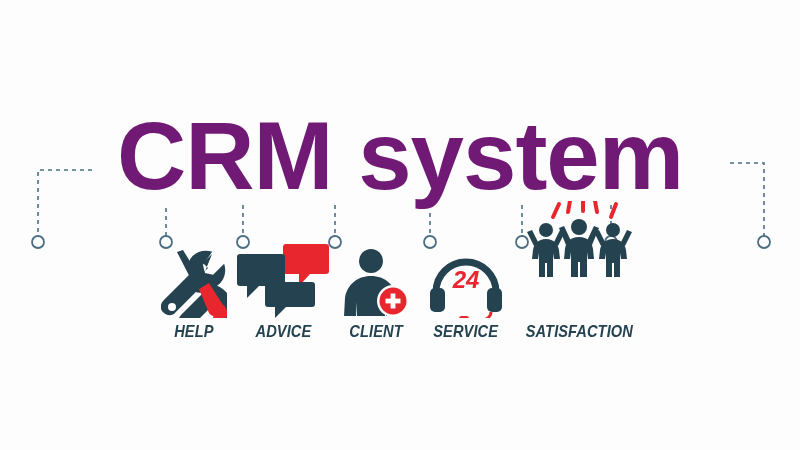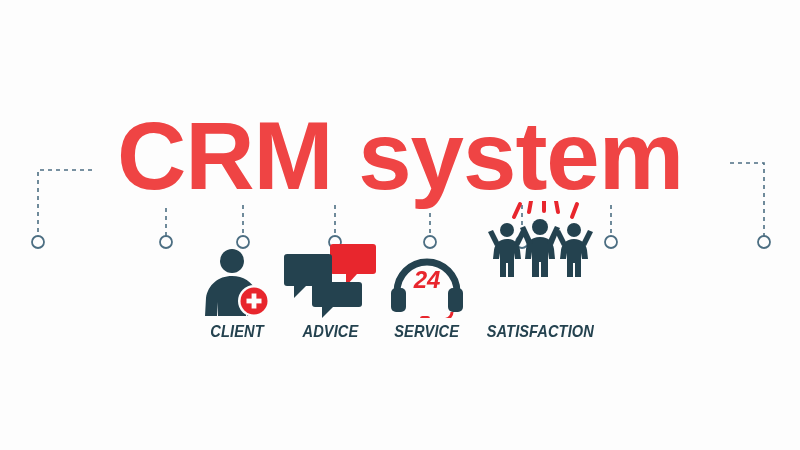--- a/index.html
+++ b/index.html
@@ -15,21 +15,21 @@
   
   #title {
     position:absolute;
     left:0; right:0;
     top:108px;
     text-align:center;
     font-family:"Liberation Sans", sans-serif;
     font-size:96px;
     font-weight:bold;
     letter-spacing:-1px;
-    color:#ef4444;
+    color:#701a75;
     line-height:1;
     white-space:nowrap;
   }
 
   
   #connectors { position:absolute; left:0; top:0; width:800px; height:450px; pointer-events:none; }
 
   
   #row {
     position:absolute;
@@ -94,60 +94,82 @@
       <circle cx="430" cy="242" r="6"></circle>
       <circle cx="522" cy="242" r="6"></circle>
       <circle cx="611" cy="242" r="6"></circle>
       <circle cx="764" cy="242" r="6"></circle>
     </g>
   </svg>
 
   <div id="row">
 
 
+    <div class="item" style="width:78px;">
+      <div class="glyph">
+        <svg width="66" height="68" viewBox="0 0 66 68" xmlns="http://www.w3.org/2000/svg">
+
+          <g fill="#24424f">
+            <path d="M53 4 l-9 9 l5 5 l-5 5 l-5 -5 l-9 9 c-3 10 5 18 15 15 l-23 23 c-3 3 -3 8 0 11 c3 3 8 3 11 0 l23 -23 c3 10 11 18 15 15 l1 -1 c4 -9 1 -20 -7 -27 c-7 -6 -16 -8 -24 -6 z" transform="translate(-2,0)"></path>
+          </g>
+
+          <g fill="#24424f">
+            <path d="M60 2 c-9 -3 -19 0 -24 8 c-3 6 -3 12 -1 17 l-28 28 c-4 4 -4 10 0 13 c4 4 10 4 13 0 l28 -28 c5 2 11 2 17 -1 c8 -5 11 -15 8 -24 l-12 12 l-9 -2 l-2 -9 z" transform="translate(-4,0) scale(0.92)"></path>
+          </g>
+
+          <g>
+            <path d="M16 2 l6 -2 l22 36 l-8 5 z" fill="#24424f"></path>
+            <path d="M38 39 l10 -6 l14 22 c2 3 1 6 -2 8 l-4 2 c-3 2 -6 1 -8 -2 z" fill="#e8262d"></path>
+            <path d="M54 60 l9 -5 l3 5 c2 3 1 6 -2 8 l-4 2 c-3 2 -6 1 -8 -2 z" fill="#e8262d"></path>
+          </g>
+          <circle cx="11" cy="57" r="4" fill="#fdfdfd"></circle>
+        </svg>
+      </div>
+      <div class="label">HELP</div>
+    </div>
+
+    <div class="item" style="width:100px;">
+      <div class="glyph">
+        <svg width="92" height="74" viewBox="0 0 92 74" xmlns="http://www.w3.org/2000/svg">
+
+          <g fill="#e8262d">
+            <rect x="46" y="0" width="46" height="30" rx="3"></rect>
+            <path d="M62 30 l0 12 l11 -12 z"></path>
+          </g>
+
+          <g fill="#24424f">
+            <rect x="0" y="10" width="48" height="32" rx="3"></rect>
+            <path d="M10 42 l0 12 l12 -12 z"></path>
+          </g>
+
+          <g fill="#24424f">
+            <rect x="28" y="38" width="50" height="25" rx="3"></rect>
+            <path d="M38 63 l0 11 l11 -11 z"></path>
+          </g>
+        </svg>
+      </div>
+      <div class="label">ADVICE</div>
+    </div>
 
     <div class="item" style="width:86px;">
       <div class="glyph">
         <svg width="70" height="70" viewBox="0 0 70 70" xmlns="http://www.w3.org/2000/svg">
           <g fill="#24424f">
             <circle cx="30" cy="13" r="12"></circle>
             <path d="M30 28 c-14 0 -24 9 -26 22 l-1 18 h12 l1 -14 v14 h28 v-14 l1 14 h12 l-1 -18 c-2 -13 -12 -22 -26 -22 z"></path>
           </g>
           <g>
             <circle cx="52" cy="53" r="16" fill="#fdfdfd"></circle>
             <circle cx="52" cy="53" r="13.5" fill="#e8262d"></circle>
             <rect x="49.6" y="45.5" width="4.8" height="15" fill="#fdfdfd"></rect>
             <rect x="44.5" y="50.6" width="15" height="4.8" fill="#fdfdfd"></rect>
           </g>
         </svg>
       </div>
       <div class="label">CLIENT</div>
-    </div>
-
-    <div class="item" style="width:100px;">
-      <div class="glyph">
-        <svg width="92" height="74" viewBox="0 0 92 74" xmlns="http://www.w3.org/2000/svg">
-
-          <g fill="#e8262d">
-            <rect x="46" y="0" width="46" height="30" rx="3"></rect>
-            <path d="M62 30 l0 12 l11 -12 z"></path>
-          </g>
-
-          <g fill="#24424f">
-            <rect x="0" y="10" width="48" height="32" rx="3"></rect>
-            <path d="M10 42 l0 12 l12 -12 z"></path>
-          </g>
-
-          <g fill="#24424f">
-            <rect x="28" y="38" width="50" height="25" rx="3"></rect>
-            <path d="M38 63 l0 11 l11 -11 z"></path>
-          </g>
-        </svg>
-      </div>
-      <div class="label">ADVICE</div>
     </div>
 
     <div class="item" style="width:94px;">
       <div class="glyph">
         <svg width="74" height="72" viewBox="0 0 74 72" xmlns="http://www.w3.org/2000/svg">
 
           <path d="M7 46 A30 30 0 0 1 67 46" fill="none" stroke="#24424f" stroke-width="7" stroke-linecap="round"></path>
 
           <rect x="1" y="42" width="15" height="24" rx="5" fill="#24424f"></rect>
           <rect x="58" y="42" width="15" height="24" rx="5" fill="#24424f"></rect>

